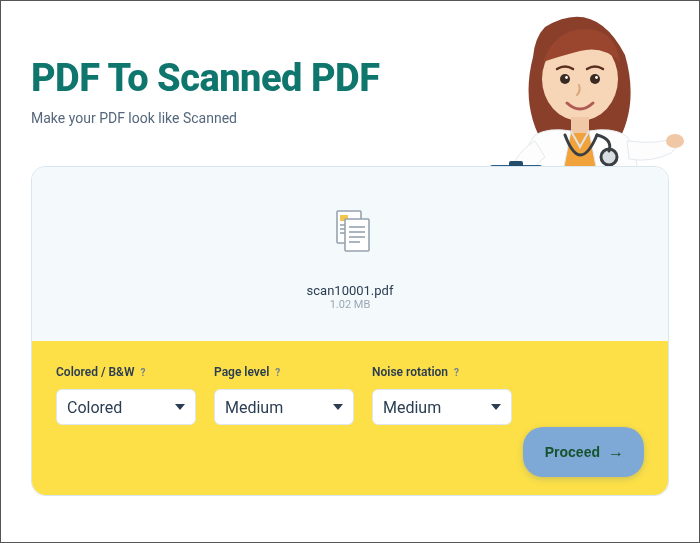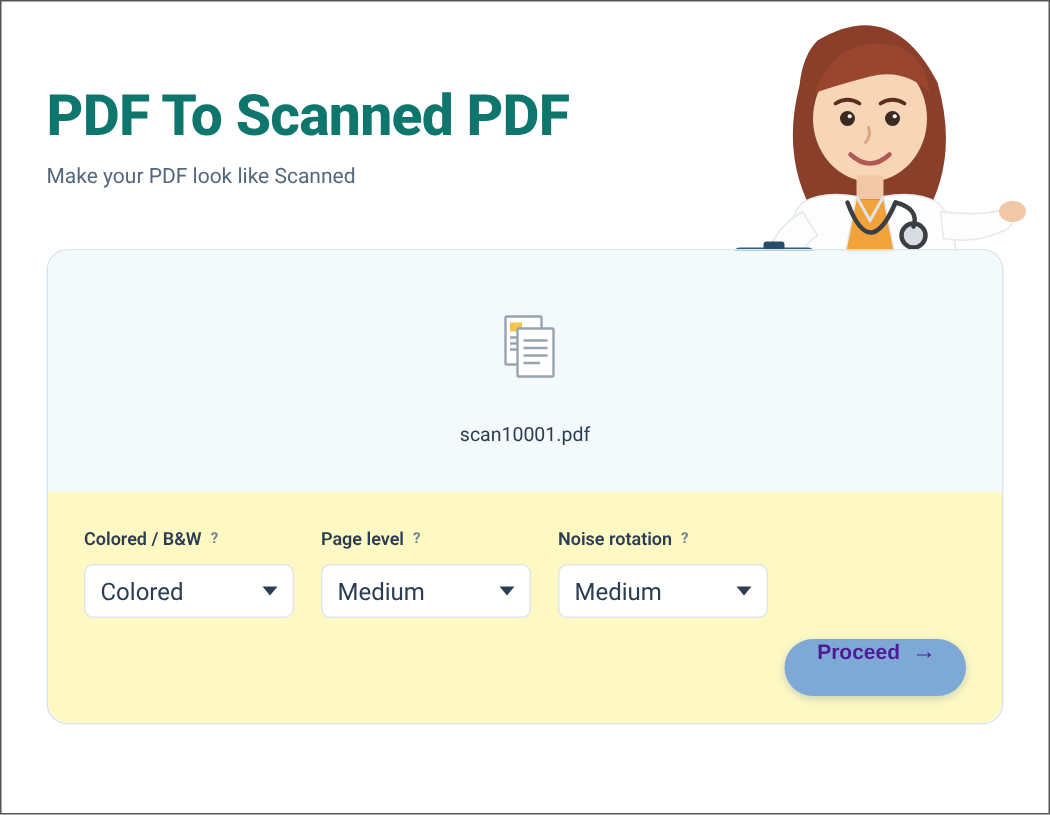--- a/index.html
+++ b/index.html
@@ -48,21 +48,21 @@
     border-top-left-radius: 14px;
     border-top-right-radius: 14px;
   }
   .doc-icon { margin: 0 auto 24px auto; width: 46px; height: 46px; }
   .file-name { font-size: 13px; color: #2b3d52; margin-bottom: 0; }
   .file-size { font-size: 11px; color: #9aa8b6; }
   .options {
     display: flex;
     gap: 18px;
     padding: 24px 24px 70px 24px;
-    background: #fef9c3;
+    background: #fde047;
     border-bottom-left-radius: 14px;
     border-bottom-right-radius: 14px;
   }
   .opt { flex: 0 0 auto; width: 140px; }
   .opt-label {
     font-size: 12px;
     color: #2b3d52;
     font-weight: 600;
     margin-bottom: 10px;
     display: flex;
@@ -92,28 +92,29 @@
     width: 0; height: 0;
     border-left: 5px solid transparent;
     border-right: 5px solid transparent;
     border-top: 6px solid #2b3d52;
   }
   .proceed {
     position: absolute;
     right: 24px;
     bottom: 18px;
     background: #7ea9d6;
-    color: #4c1d95;
+    color: #14532d;
     border: none;
     border-radius: 20px;
-    height: 38px;
+    height: 50px;
     padding: 0 20px 0 22px;
     font-size: 14px;
     font-weight: 600;
     display: flex;
+    align-items: center;
     gap: 8px;
     cursor: pointer;
     box-shadow: 0 2px 6px rgba(60,100,150,.25);
   }
   .arrow { font-size: 16px; font-weight: 700; }
 </style>
 </head>
 <body>
 
 <div class="header">
@@ -171,20 +172,21 @@
       <line x1="13" y1="16" x2="31" y2="16" stroke="#97a3af" stroke-width="1.6"></line>
       <line x1="13" y1="20" x2="31" y2="20" stroke="#97a3af" stroke-width="1.6"></line>
       <line x1="13" y1="24" x2="26" y2="24" stroke="#97a3af" stroke-width="1.6"></line>
       <rect x="18" y="10" width="24" height="32" rx="1" fill="#fff" stroke="#97a3af" stroke-width="1.6"></rect>
       <line x1="22" y1="18" x2="38" y2="18" stroke="#97a3af" stroke-width="1.6"></line>
       <line x1="22" y1="23" x2="38" y2="23" stroke="#97a3af" stroke-width="1.6"></line>
       <line x1="22" y1="28" x2="38" y2="28" stroke="#97a3af" stroke-width="1.6"></line>
       <line x1="22" y1="33" x2="33" y2="33" stroke="#97a3af" stroke-width="1.6"></line>
     </svg>
     <div class="file-name">scan10001.pdf</div>
+    <div class="file-size">1.02 MB</div>
   </div>
 
   <div class="options">
     <div class="opt">
       <div class="opt-label">
         <span>Colored / B&amp;W</span>
         <span class="help">?</span>
       </div>
       <div class="select">
         <span>Colored</span>

